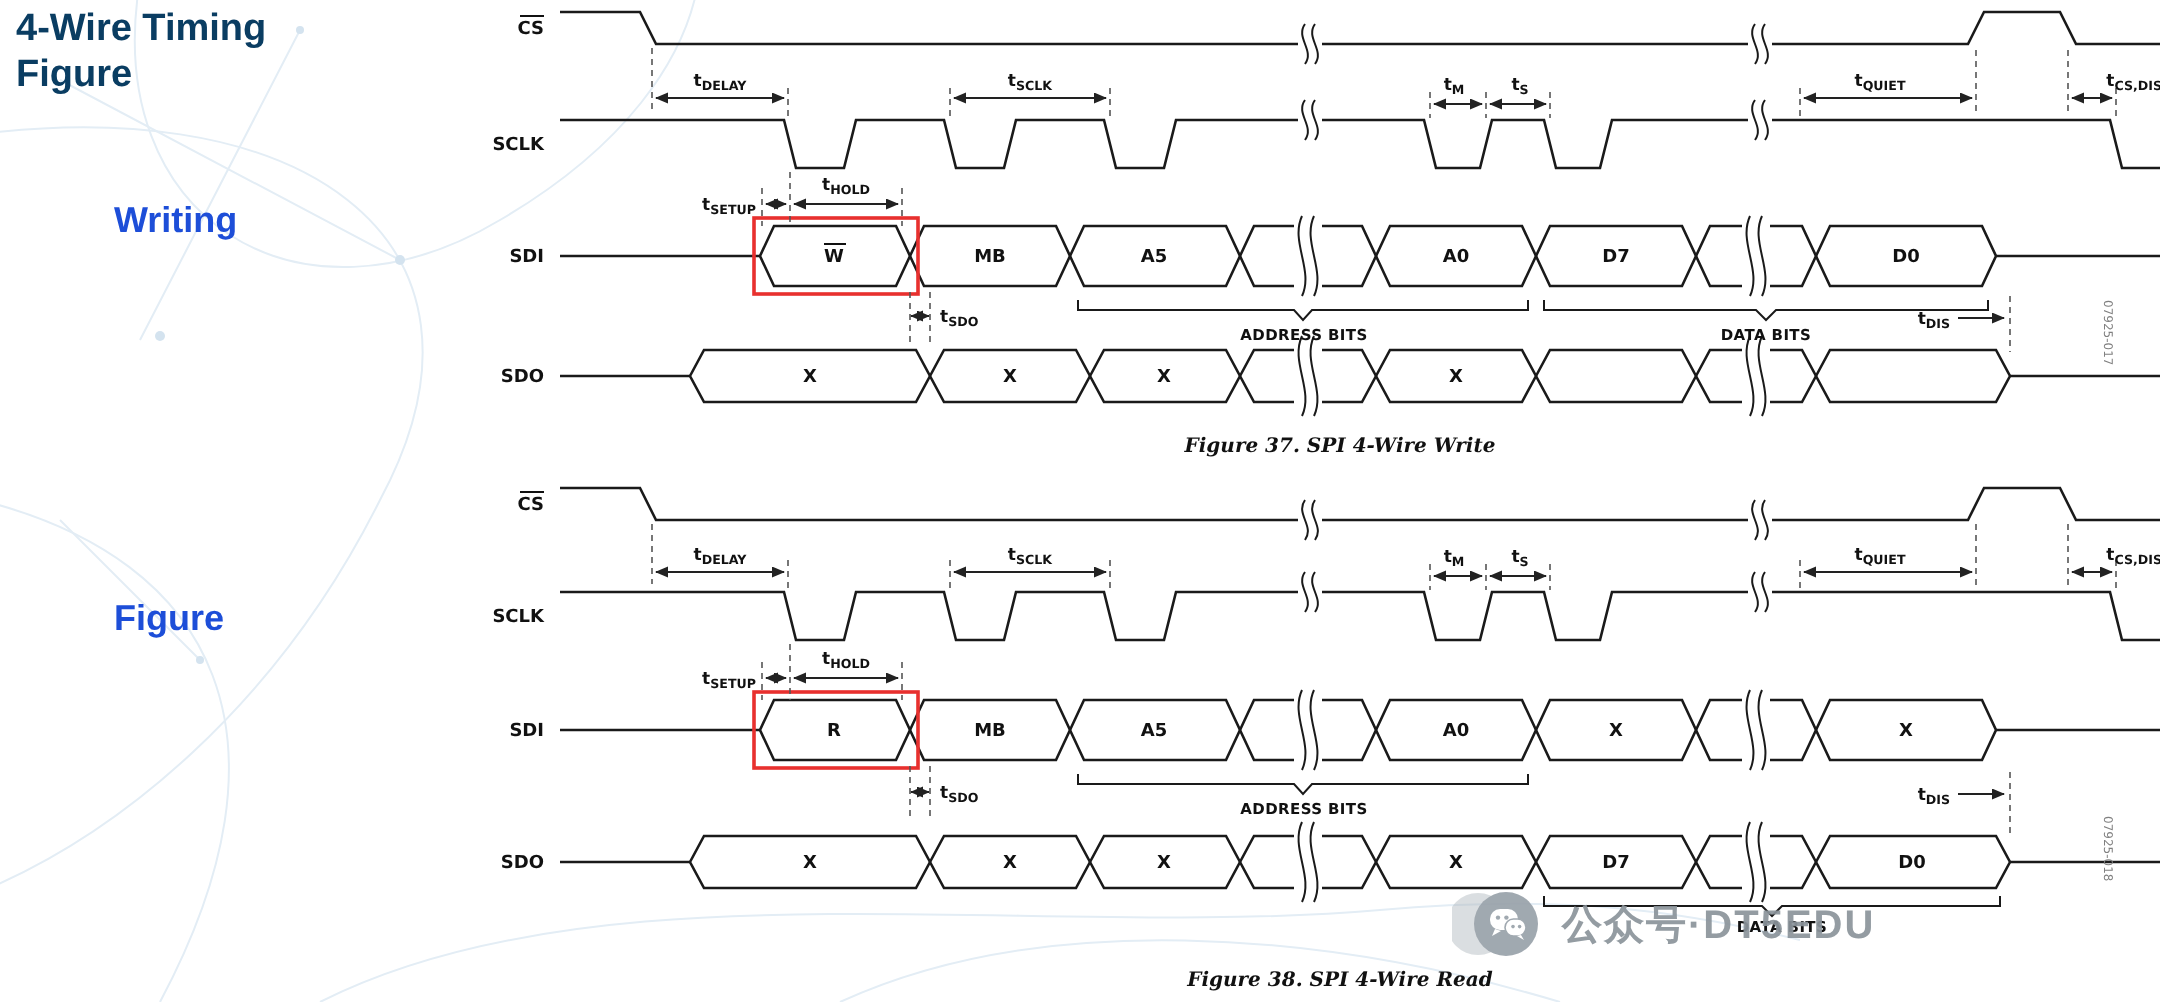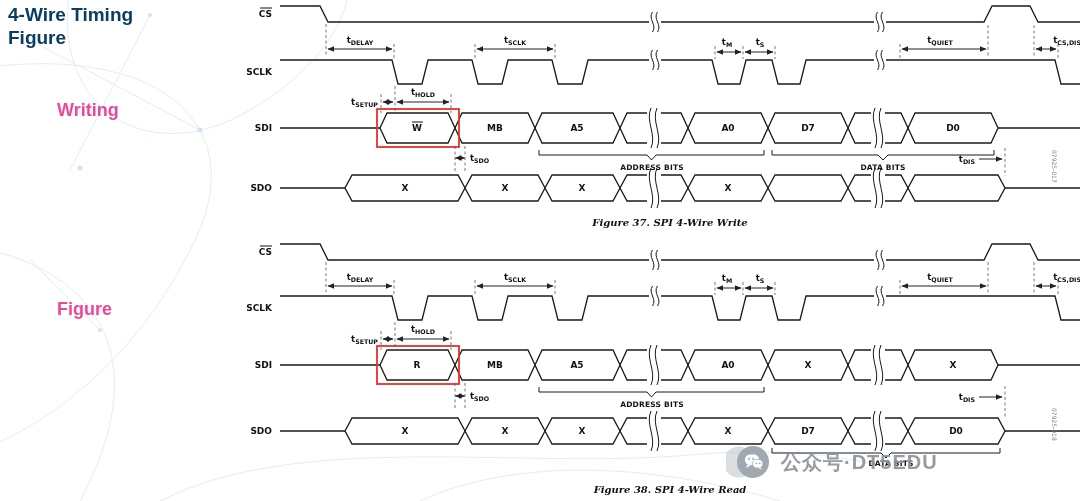--- a/index.html
+++ b/index.html
@@ -1,21 +1,21 @@
 <!DOCTYPE html>
 <html><head>
 <meta charset="utf-8">
 <style>
   html,body{margin:0;padding:0;background:#fff;}
   .stage{position:relative;width:1080px;height:501px;background:#fff;overflow:hidden;
          font-family:"Liberation Sans",sans-serif;}
   .bg{position:absolute;left:0;top:0;z-index:0;}
   .title{position:absolute;left:8px;top:3px;z-index:3;color:#0a3d62;font-weight:700;
          font-size:19px;line-height:1.22;}
-  .sub{position:absolute;z-index:3;color:#ec4899;font-weight:700;font-size:18px;}
+  .sub{position:absolute;z-index:3;color:#1d4ed8;font-weight:700;font-size:18px;}
   .sub.writing{left:57px;top:100px;}
   .sub.reading{left:57px;top:299px;}
   .diag{position:absolute;left:240px;z-index:1;}
   .diag.write{top:0;}
   .diag.read{top:240px;}
   svg text{fill:#111;font-family:"DejaVu Sans","Liberation Sans",sans-serif;}
   .wv{fill:none;stroke:#1a1a1a;stroke-width:1.3;}
   .bk{fill:none;stroke:#1a1a1a;stroke-width:1;}
   .thin{fill:none;stroke:#1a1a1a;stroke-width:1;}
   .dash{stroke:#555;stroke-width:.8;stroke-dasharray:3 2.5;}

